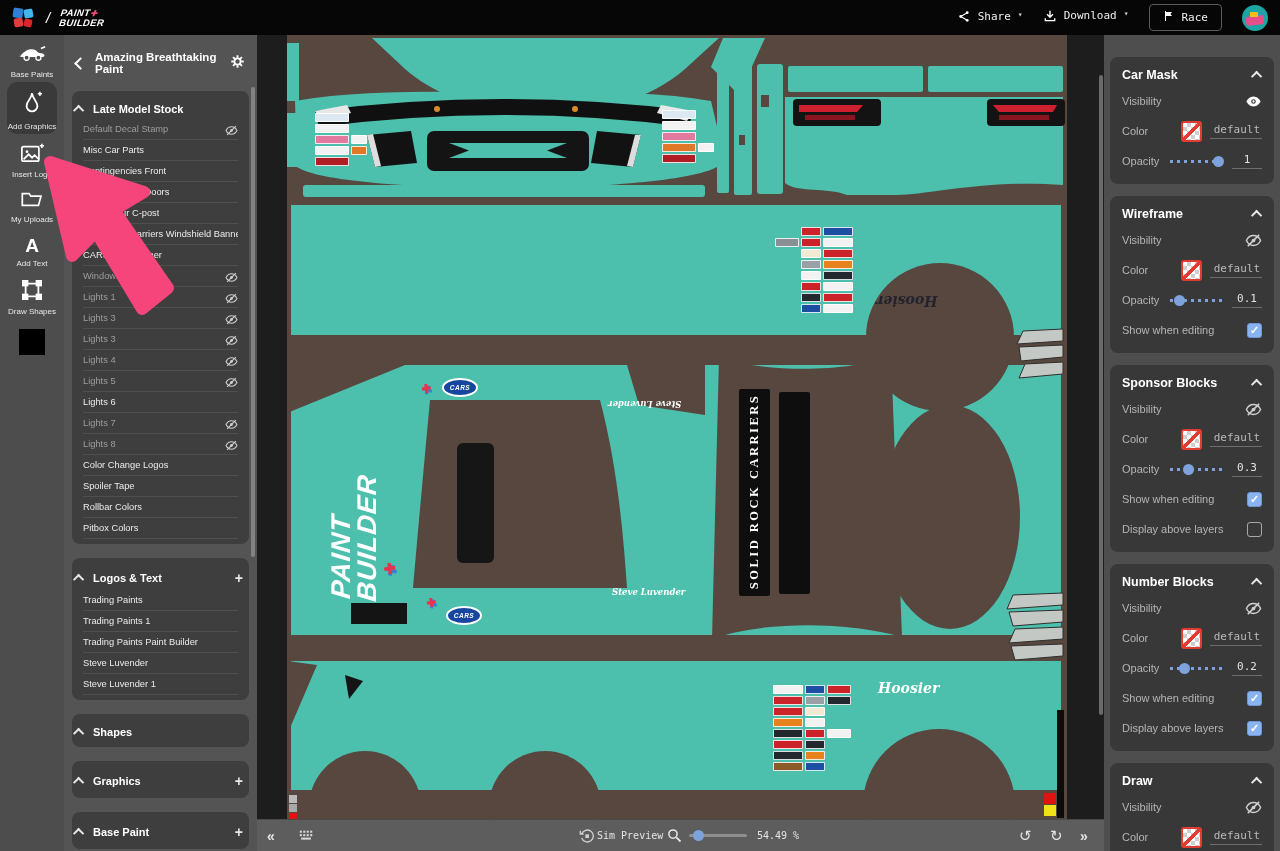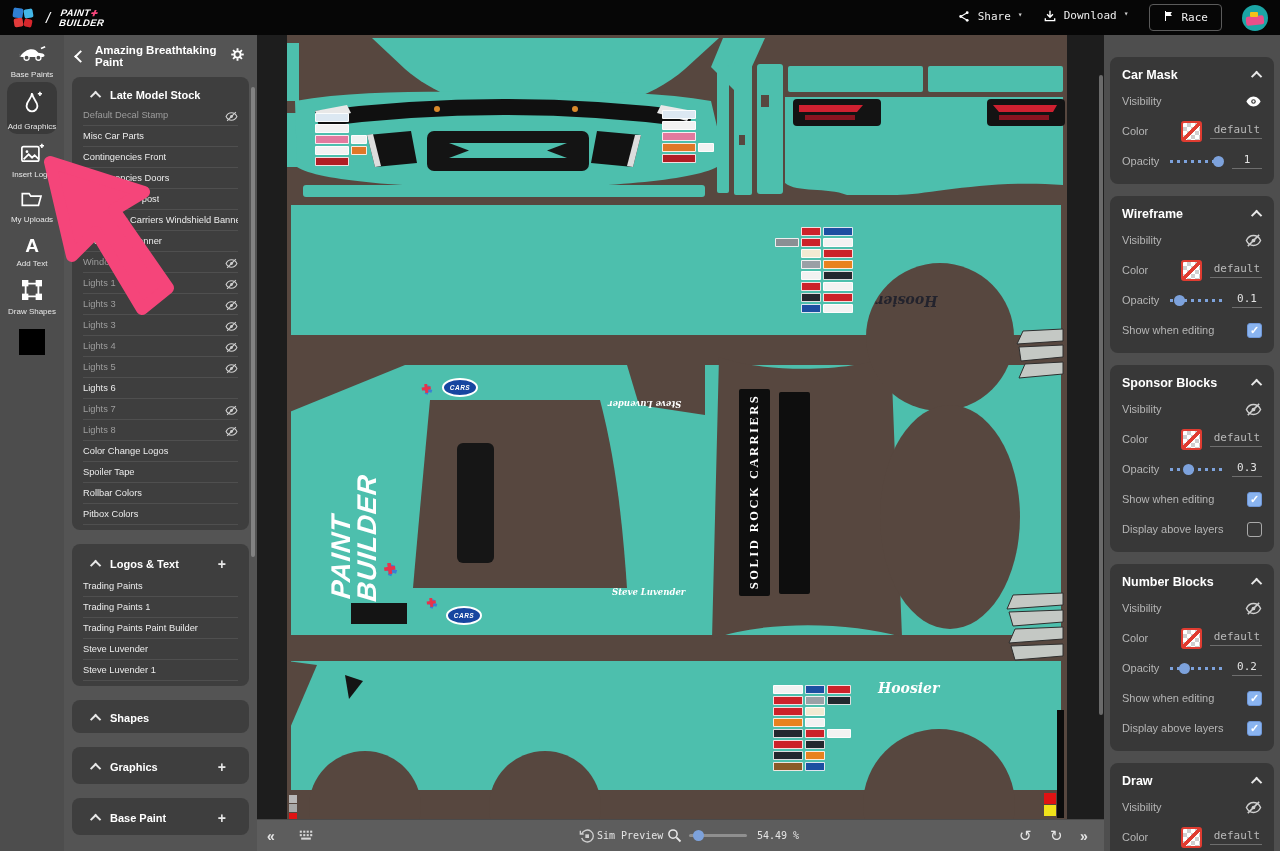--- a/index.html
+++ b/index.html
@@ -32,26 +32,26 @@
   
   #iconrail{position:absolute;left:0;top:35px;width:64px;height:816px;background:#4d4d4d;}
   .rail-item{width:64px;text-align:center;padding:9px 0 3px;box-sizing:border-box;cursor:pointer;}
   .rail-item.active{width:50px;margin:0 7px;background:#3a3a3a;border-radius:10px;}
   .rail-label{display:block;margin-top:3px;font-size:8px;color:#e8e8e8;}
   .rail-glyph{font-size:19px;font-weight:800;color:#fff;line-height:20px;}
   #color-swatch{width:26px;height:26px;margin:10px auto;cursor:pointer;}
 
   
   #leftpanel{position:absolute;left:64px;top:35px;width:193px;height:816px;background:#545454;overflow:hidden;}
-  #lp-header{height:42px;display:flex;align-items:center;gap:10px;padding:0 12px;}
+  #lp-header{height:56px;display:flex;align-items:center;gap:10px;padding:0 12px;}
   .chev-left{width:7px;height:7px;border-left:2.5px solid #fff;border-bottom:2.5px solid #fff;
              transform:rotate(45deg);cursor:pointer;flex:0 0 auto;}
   #lp-title{color:#fff;font-weight:bold;font-size:11.5px;flex:1;}
   .lcard{background:#3e3e3e;border-radius:8px;margin:0 8px 14px;padding:8px 0 5px;}
-  .lcard-h{display:flex;align-items:center;gap:9px;padding:4px 21px;}
+  .lcard-h{display:flex;align-items:center;gap:9px;padding:4px 4px;}
   .chev-up{width:6px;height:6px;border-left:2px solid #e8e8e8;border-top:2px solid #e8e8e8;
            transform:rotate(45deg) translateY(2px);cursor:pointer;flex:0 0 auto;}
   .lcard-t{color:#fff;font-weight:bold;font-size:11px;flex:1;}
   .lcard-plus{color:#e8e8e8;font-size:14px;font-weight:bold;cursor:pointer;padding:0 2px;}
   .lrow{display:flex;align-items:center;justify-content:space-between;height:20px;
         margin:0 11px;border-bottom:1px solid #4f4f4f;cursor:pointer;}
   .lrow span.lab{font-size:9.3px;color:#ececec;white-space:nowrap;overflow:hidden;}
   .lrow.hid span.lab{color:#9d9d9d;}
   .lrow .eyeoff{width:13px;height:13px;flex:0 0 auto;}
   #lp-scroll{position:absolute;right:2px;top:52px;width:4px;height:470px;background:#828282;border-radius:2px;}

